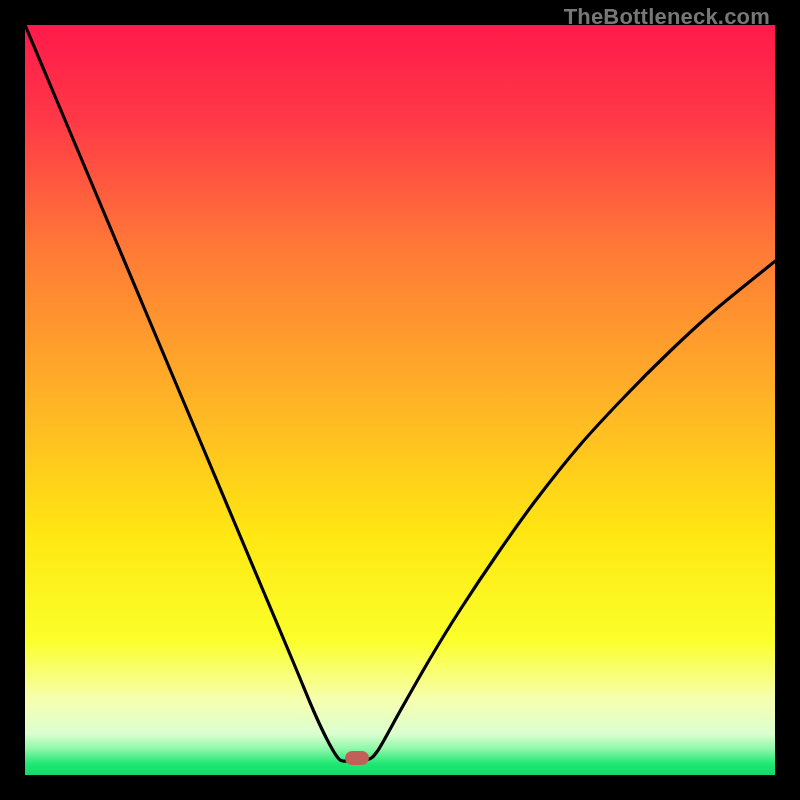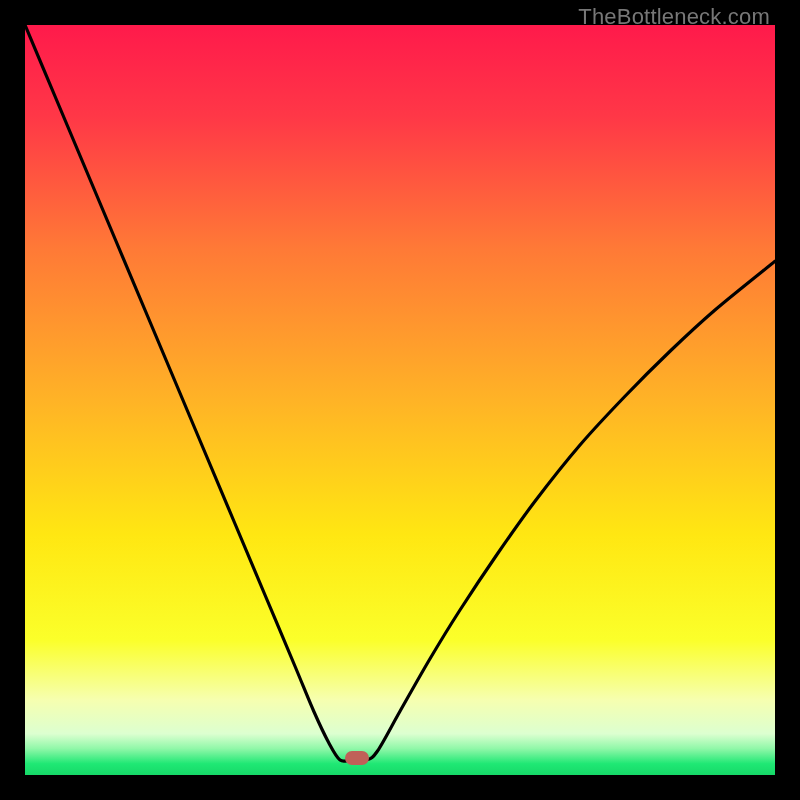--- a/index.html
+++ b/index.html
@@ -25,21 +25,21 @@
     top: 0;
     width: 750px;
     height: 750px;
   }
   .watermark {
     position: absolute;
     top: 4px;
     right: 30px;
     color: #777;
     font-size: 22px;
-    font-weight: 400;
+    font-weight: 700;
     letter-spacing: 0.2px;
     user-select: none;
   }
   .marker {
     position: absolute;
     width: 24px;
     height: 14px;
     border-radius: 7px;
     background: #c06058;
     transform: translate(-50%, -50%);

